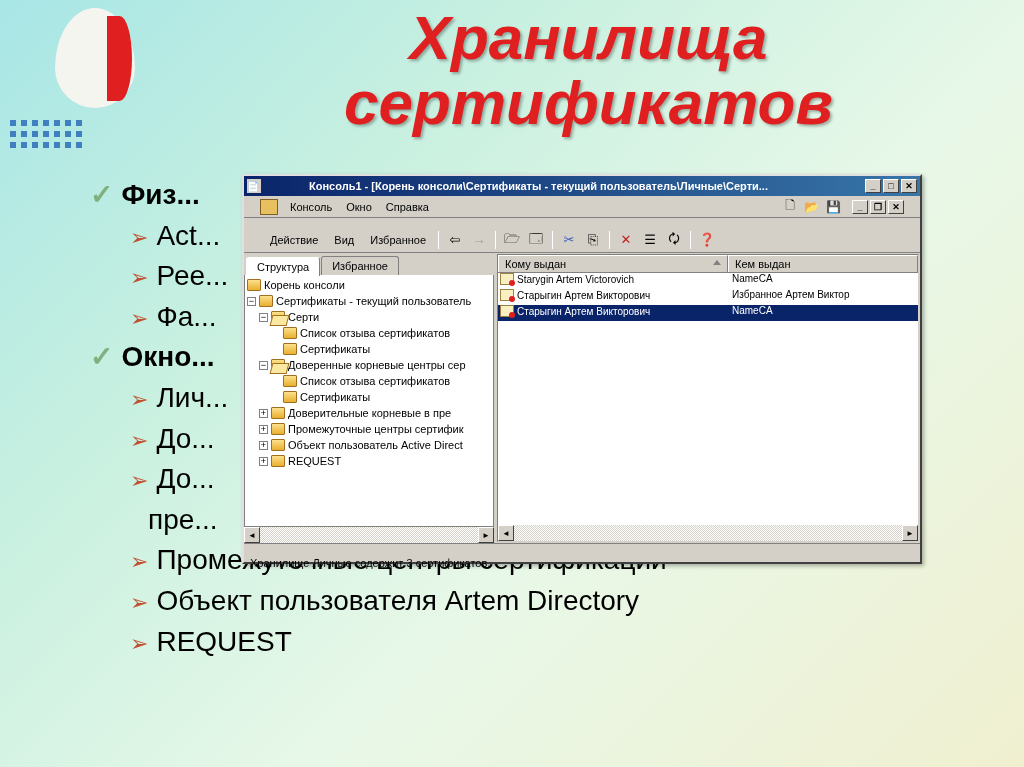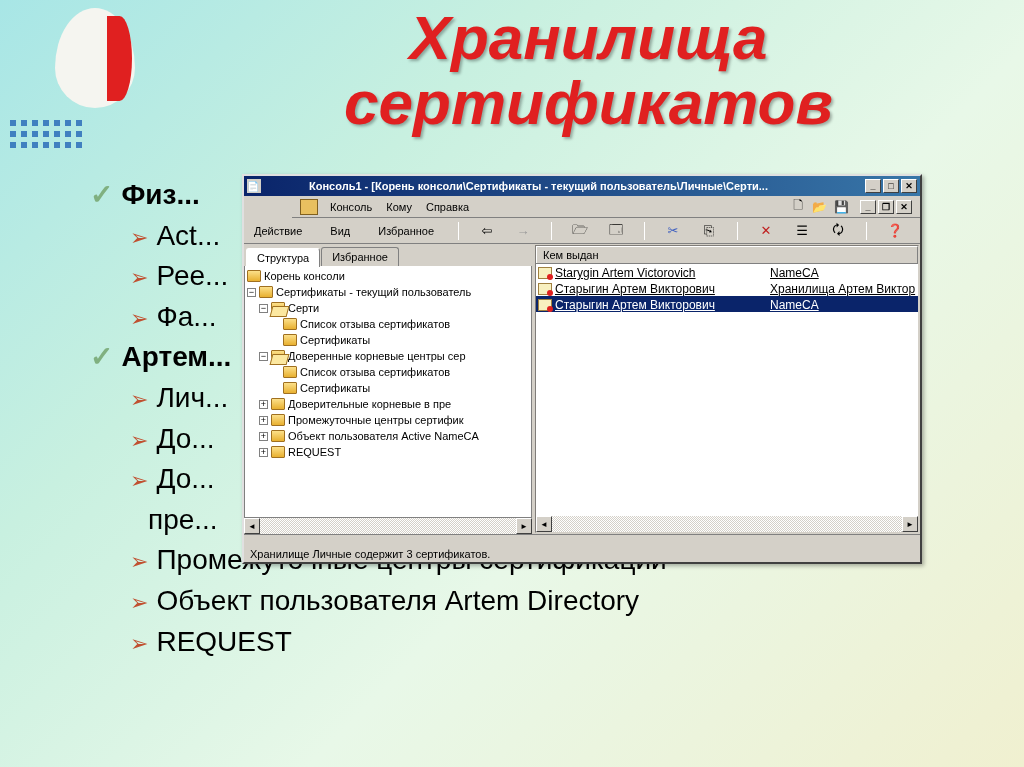--- a/index.html
+++ b/index.html
@@ -124,64 +124,64 @@
     align-items: center;
     justify-content: center;
     font-size: 9px;
     font-weight: bold;
     color: #000;
   }
   .menubar {
     display: flex;
     align-items: center;
     height: 22px;
-    padding: 0 8px;
+    padding: 0 16px;
     border-bottom: 1px solid #808080;
     gap: 2px;
-    margin-left: 48px;
   }
   .menu-icon-l {
     width: 18px; height: 16px;
     background: #e8c060;
     border: 1px solid #806020;
     margin-right: 4px;
   }
   .menu-item {
     padding: 2px 6px;
     cursor: pointer;
   }
   .spacer { flex: 1; }
   .toolbar {
     display: flex;
     align-items: center;
     height: 26px;
-    padding: 2px 4px;
-    gap: 16px;
+    padding: 2px 20px;
+    gap: 4px;
     border-bottom: 1px solid #808080;
+    margin-top: 9px;
   }
   .toolbar .sep {
     width: 1px;
     height: 18px;
     background: #808080;
     border-right: 1px solid #fff;
     margin: 0 2px;
   }
   .tb-btn {
     width: 20px; height: 20px;
     display: flex;
     align-items: center;
     justify-content: center;
     font-size: 13px;
   }
   .tabs-area {
     display: flex;
     height: 290px;
   }
   .left-panel {
-    width: 290px;
+    width: 252px;
     display: flex;
     flex-direction: column;
     border-right: 2px inset #d4d0c8;
   }
   .tab-row {
     display: flex;
     align-items: flex-end;
     height: 22px;
     background: #d4d0c8;
     padding-left: 2px;
@@ -276,24 +276,23 @@
     right: 6px;
     top: 4px;
     width: 0; height: 0;
     border-left: 4px solid transparent;
     border-right: 4px solid transparent;
     border-bottom: 5px solid #808080;
   }
   .list-body { flex: 1; overflow: hidden; }
   .list-row {
     display: flex;
-    font-size: 12px;
+    font-size: 10px;
     height: 16px;
-    align-items: flex-end;
-    text-decoration: underline;
+    align-items: flex-start;
   }
   .list-row.selected {
     background: #0a246a;
     color: #fff;
   }
   .cell1 { width: 230px; padding-left: 2px; display: flex; align-items: center; }
   .cell2 { flex: 1; padding-left: 4px; }
   .cert-icon {
     width: 14px; height: 12px;
     background: #f8f0c0;
@@ -381,21 +380,21 @@
 </div>
 
 <div class="title">Хранилища сертификатов</div>
 
 <div class="content">
   <ul>
     <li class="chk"><span>Физ...</span></li>
     <li class="sub"><span>Act...</span></li>
     <li class="sub"><span>Рее...</span></li>
     <li class="sub"><span>Фа...</span></li>
-    <li class="chk"><span>Артем...</span></li>
+    <li class="chk"><span>Окно...</span></li>
     <li class="sub"><span>Лич...</span></li>
     <li class="sub"><span>До...</span></li>
     <li class="sub"><span>До...</span></li>
     <li style="margin-left:58px"><span>пре...</span></li>
     <li class="sub"><span>Промежуточные центры сертификации</span></li>
     <li class="sub"><span>Объект пользователя Artem Directory</span></li>
     <li class="sub"><span>REQUEST</span></li>
   </ul>
 </div>
 
@@ -406,21 +405,21 @@
     <div class="winbtns">
       <div class="winbtn">_</div>
       <div class="winbtn">□</div>
       <div class="winbtn">✕</div>
     </div>
   </div>
 
   <div class="menubar">
     <span class="menu-icon-l"></span>
     <span class="menu-item">Консоль</span>
-    <span class="menu-item">Кому</span>
+    <span class="menu-item">Окно</span>
     <span class="menu-item">Справка</span>
     <span class="spacer"></span>
     <div class="right-toolbar-group">
       <span class="tb-btn tb-icon">🗋</span>
       <span class="tb-btn tb-icon">📂</span>
       <span class="tb-btn tb-icon">💾</span>
     </div>
     <div class="inner-winbtns" style="margin-left:6px">
       <div class="winbtn">_</div>
       <div class="winbtn">❐</div>
@@ -514,54 +513,58 @@
         <div class="tree-item">
             <span class="tree-spacer"></span>
             <span class="tree-toggle">+</span>
             <span class="folder-icon"></span>
             <span>Промежуточные центры сертифик</span>
           </div>
         <div class="tree-item">
             <span class="tree-spacer"></span>
             <span class="tree-toggle">+</span>
             <span class="folder-icon"></span>
-            <span>Объект пользователя Active NameCA</span>
+            <span>Объект пользователь Active Direct</span>
           </div>
         <div class="tree-item">
             <span class="tree-spacer"></span>
             <span class="tree-toggle">+</span>
             <span class="folder-icon"></span>
             <span>REQUEST</span>
           </div>
       </div>
       <div class="scrollbar-h">
         <div class="sb-btn">◄</div>
         <div class="sb-track"></div>
         <div class="sb-btn">►</div>
       </div>
     </div>
 
     <div class="right-panel">
       <div class="list-header">
+        <div class="col-head col1">
+          <span>Кому выдан</span>
+          <span class="sort-ind"></span>
+        </div>
         <div class="col-head col2">Кем выдан</div>
       </div>
       <div class="list-body">
         <div class="list-row">
           <div class="cell1">
               <span class="cert-icon"></span>
               <span>Starygin Artem Victorovich</span>
             </div>
           <div class="cell2"><span>NameCA</span></div>
         </div>
         <div class="list-row">
           <div class="cell1">
               <span class="cert-icon"></span>
               <span>Старыгин Артем Викторович</span>
             </div>
-          <div class="cell2"><span>Хранилища Артем Виктор</span></div>
+          <div class="cell2"><span>Избранное Артем Виктор</span></div>
         </div>
         <div class="list-row selected">
           <div class="cell1">
               <span class="cert-icon"></span>
               <span>Старыгин Артем Викторович</span>
             </div>
           <div class="cell2"><span>NameCA</span></div>
         </div>
       </div>
       <div class="scrollbar-h">

